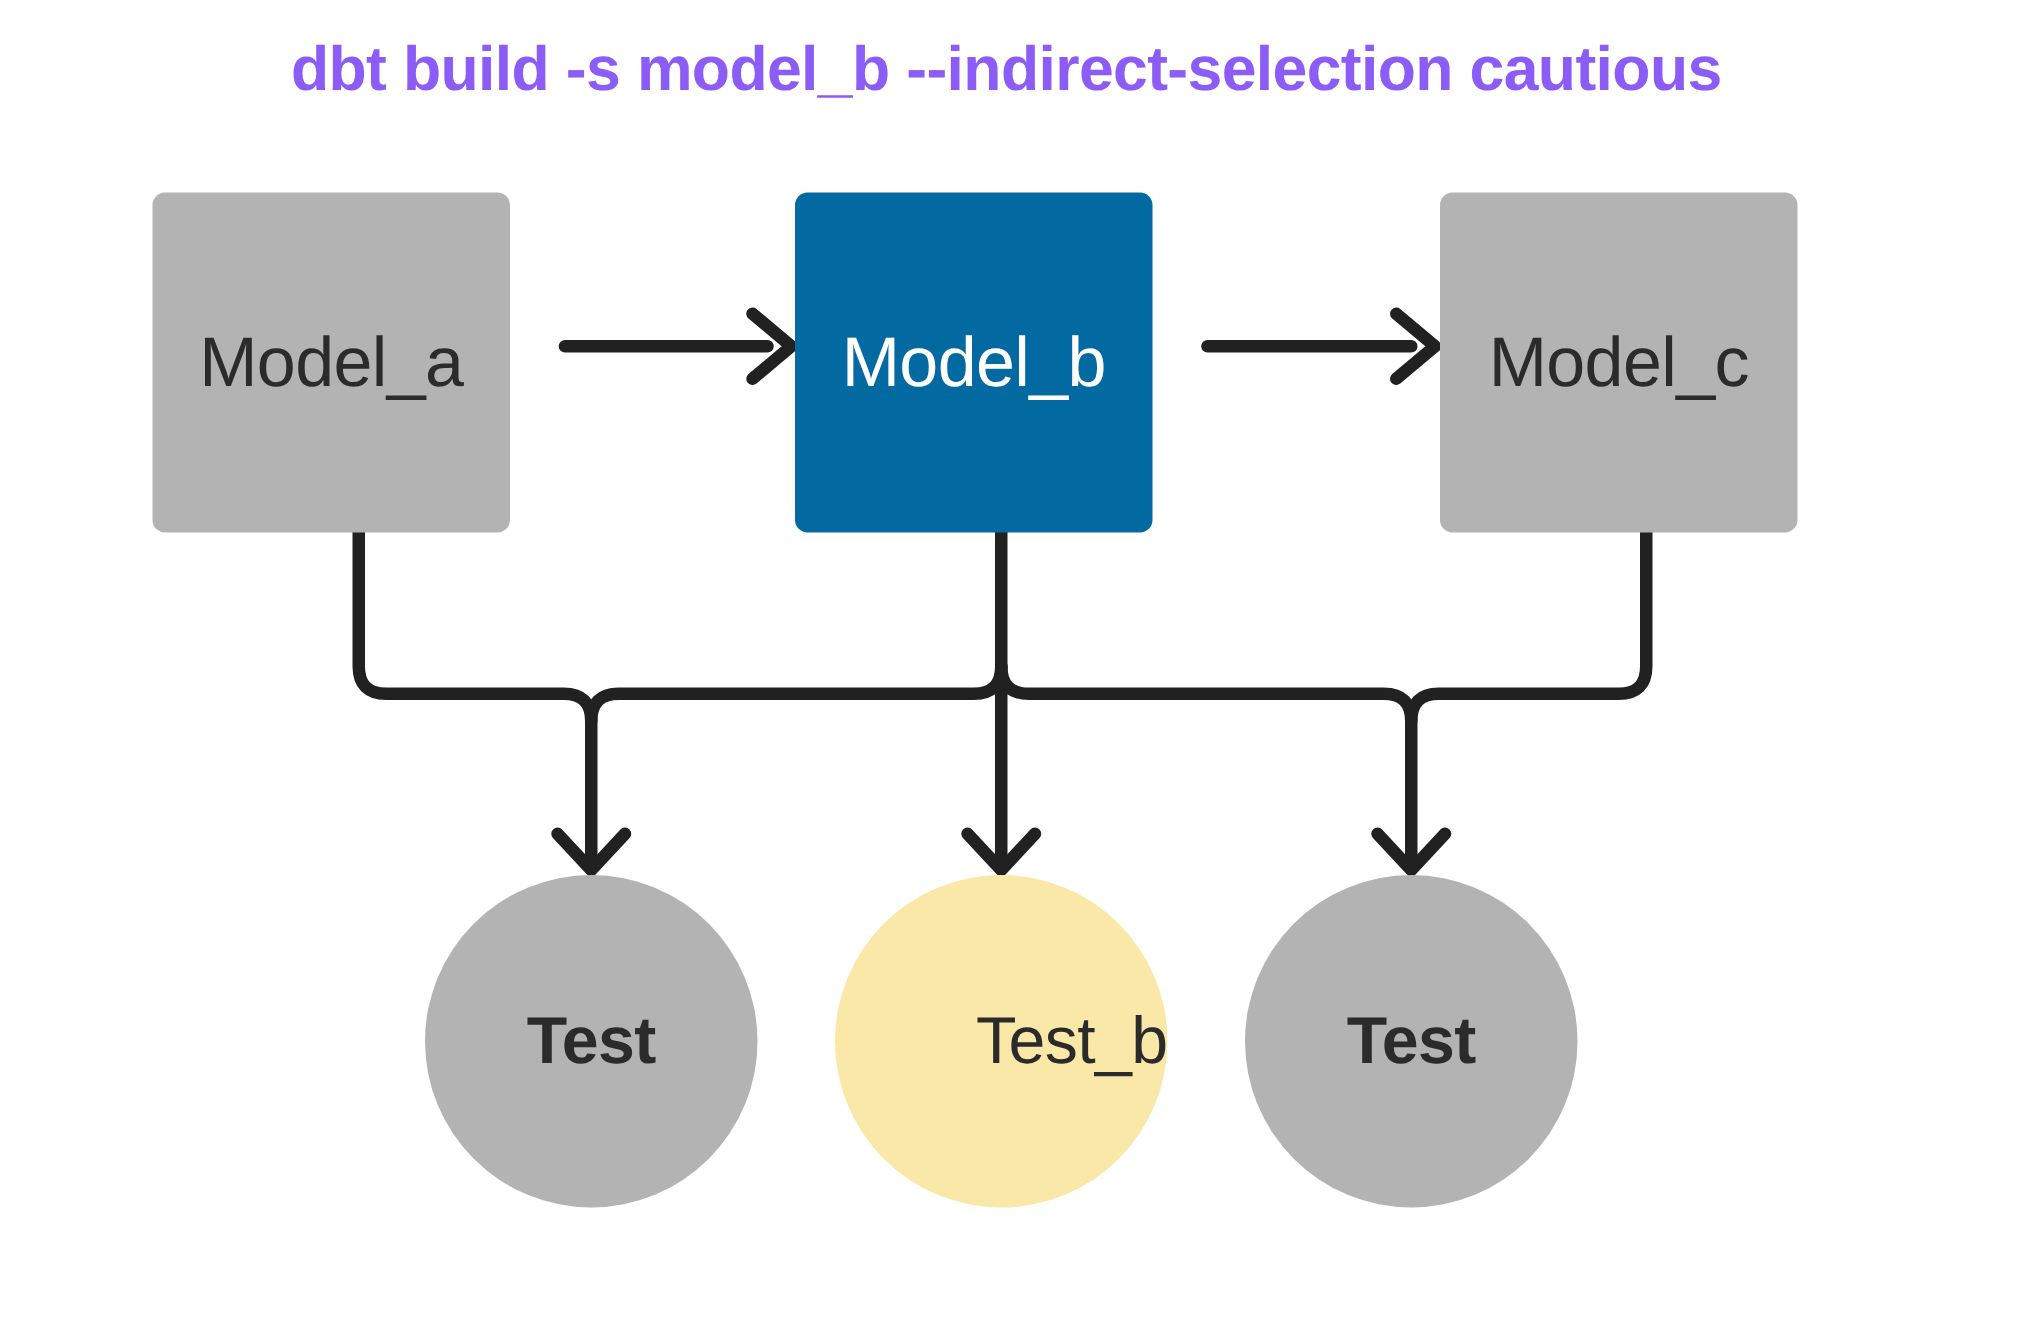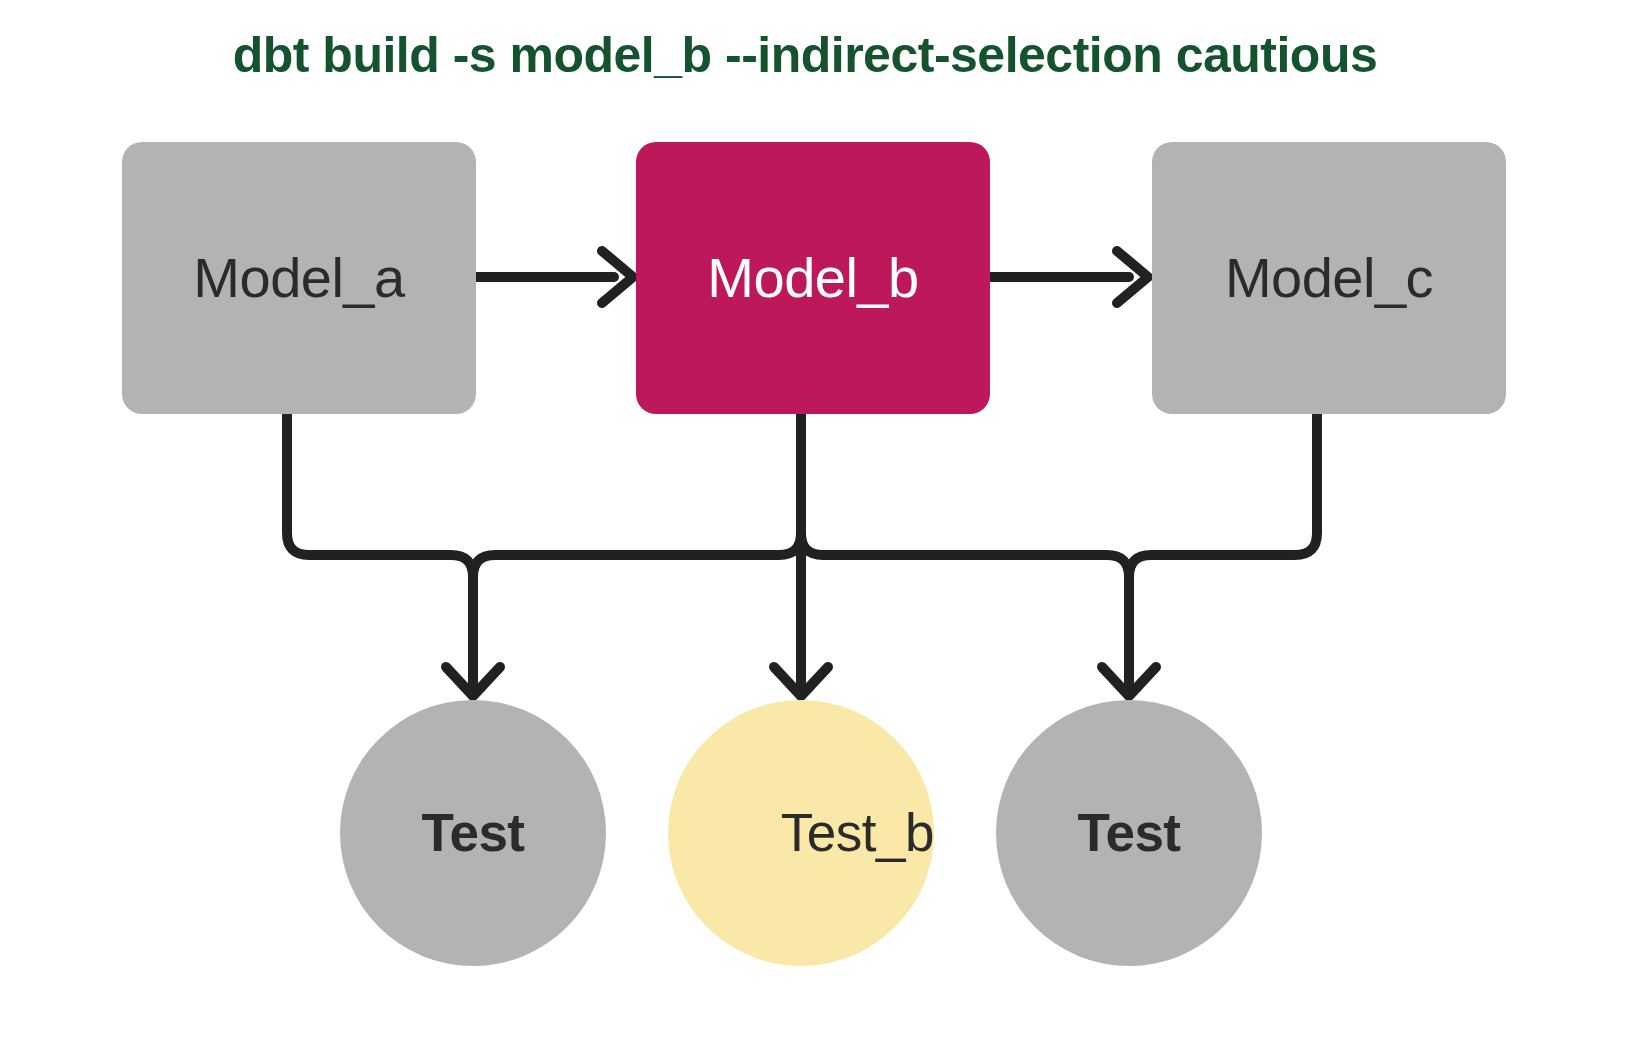--- a/index.html
+++ b/index.html
@@ -38,24 +38,24 @@
     stroke-linejoin: round;
   }
   .node {
     position: absolute;
     display: flex;
     align-items: center;
     justify-content: center;
     box-sizing: border-box;
   }
   .node--model {
-    top: 142px;
-    width: 354px;
+    top: 154px;
+    width: 286px;
     height: 272px;
-    border-radius: 20px;
+    border-radius: 10px;
     font-size: 56px;
     font-weight: 500;
     color: #2b2b2b;
     letter-spacing: -0.5px;
   }
   .node--model.is-selected { color: #ffffff; }
   .node--test {
     top: 700px;
     width: 266px;
     height: 266px;
@@ -73,21 +73,21 @@
   #node-model-c { left: 1152px; }
   #node-test-ab { left: 340px; }
   #node-test-b  { left: 668px; justify-content: flex-end; }
   #node-test-bc { left: 996px; }
 </style>
 </head>
 <body>
 
 <div class="canvas" style="background-color: rgb(255, 255, 255);">
 
-  <div class="diagram-title" style="color: #14532d;">dbt build -s model_b --indirect-selection cautious</div>
+  <div class="diagram-title" style="color: #8b5cf6;">dbt build -s model_b --indirect-selection cautious</div>
 
   <svg class="edge-layer" viewBox="0 0 1630 1060" xmlns="http://www.w3.org/2000/svg">
     <g style="stroke: rgb(33, 33, 33);">
 
       <g>
         <path d="M 452 277 H 614"></path>
         <path d="M 602 251 L 633 277 L 602 303"></path>
       </g>
 
       <g>
@@ -118,21 +118,21 @@
         <path d="M 1317 413 V 533 Q 1317 555 1295 555 H 1151 Q 1129 555 1129 577"></path>
       </g>
 
     </g>
   </svg>
 
   <div class="node node--model" id="node-model-a" style="background-color: rgb(179, 179, 179);">
     <span class="node-label">Model_a</span>
   </div>
 
-  <div class="node node--model is-selected" id="node-model-b" style="background-color: #be185d;">
+  <div class="node node--model is-selected" id="node-model-b" style="background-color: #0369a1;">
     <span class="node-label">Model_b</span>
   </div>
 
   <div class="node node--model" id="node-model-c" style="background-color: rgb(179, 179, 179);">
     <span class="node-label">Model_c</span>
   </div>
 
   <div class="node node--test" id="node-test-ab" style="background-color: rgb(179, 179, 179);">
     <span class="node-label">
       <span class="line">Test</span>

